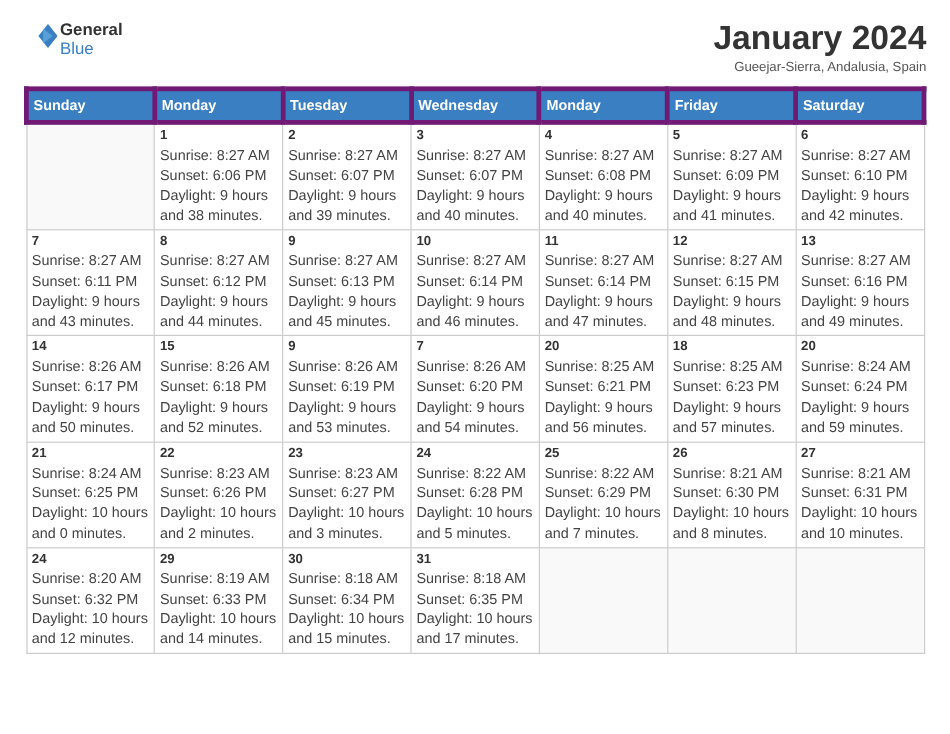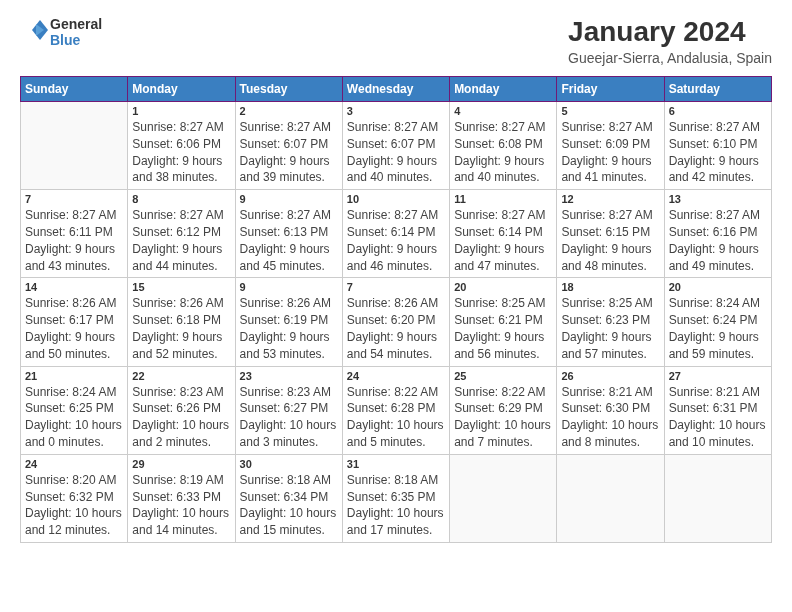--- a/index.html
+++ b/index.html
@@ -27,46 +27,47 @@
       display: flex;
       align-items: center;
       gap: 2px;
     }
     .logo-icon {
       width: 28px;
       height: 28px;
       margin-top: -4px;
     }
     .title-block {
+      text-align: right;
       margin-left: 41px;
     }
     .month-title {
       font-size: 28px;
       font-weight: bold;
       color: #333;
     }
     .location {
-      font-size: 14px;
+      font-size: 11px;
       color: #555;
       margin-top: 2px;
     }
     .calendar {
       flex: 1;
       border-collapse: collapse;
       width: 100%;
       table-layout: fixed;
     }
     .calendar th {
       background-color: #3a7fc1;
       color: #fff;
       font-size: 12px;
       font-weight: bold;
       padding: 5px 4px;
       text-align: left;
-      border: 1px solid #701a75;
+      border: 4px solid #701a75;
     }
     .calendar td {
       border: 1px solid #ccc;
       vertical-align: top;
       padding: 3px 4px;
       font-size: 9.5px;
       color: #333;
       background: #fff;
       height: 88px;
     }
@@ -90,21 +91,21 @@
 
 <div class="page">
   <div class="header">
     <div class="logo">
       <svg class="logo-icon" viewBox="0 0 28 28">
         <polygon points="20,4 28,14 20,24 12,14" fill="#3a7fc1"></polygon>
         <polygon points="16,8 24,14 16,20" fill="#5aa0d8"></polygon>
       </svg>
       <div>
         <div style="font-size:14px;font-weight:bold;color:#333;">General</div>
-        <div style="font-size:14px;font-weight:bold;color:#3a7fc1;">Blue</div>
+        <div style="font-size:14px;font-weight:normal;color:#3a7fc1;">Blue</div>
       </div>
     </div>
     <div class="title-block">
       <div class="month-title">January 2024</div>
       <div class="location">Gueejar-Sierra, Andalusia, Spain</div>
     </div>
   </div>
 
   <table class="calendar">
     <thead>

